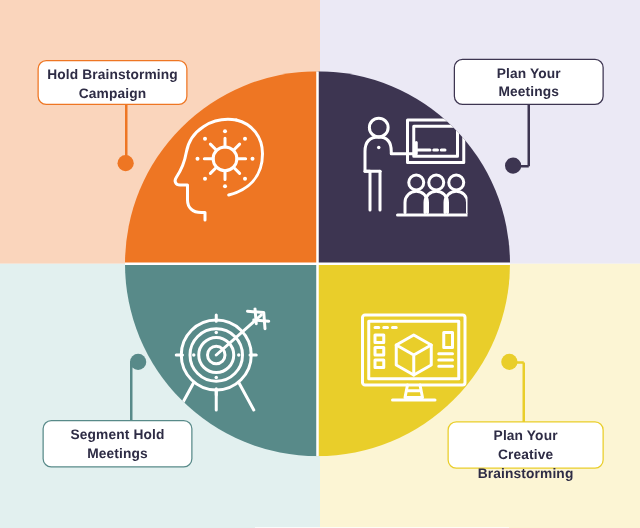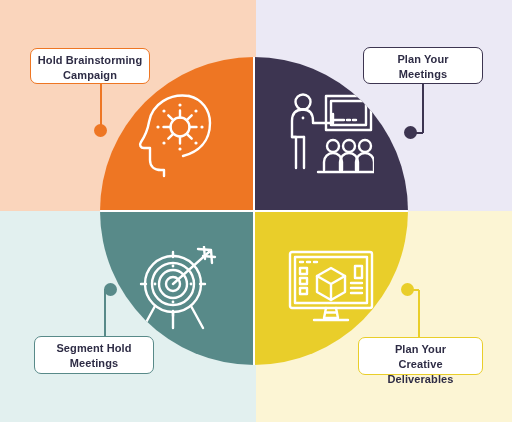--- a/index.html
+++ b/index.html
@@ -231,17 +231,17 @@
   <div class="callout" style="left:34px; top:336px; width:120px; height:38px; border-color:#588A89;">
     <span>
       <span>Segment Hold</span><br>
       <span>Meetings</span>
     </span>
   </div>
 
   <div class="callout" style="left:358px; top:337px; width:125px; height:38px; border-color:#E9CE2A;">
     <span>
       <span>Plan Your</span><br>
-      <span>Creative Deliverables</span>
+      <span>Creative Brainstorming</span>
     </span>
   </div>
 
 </div>
 
 </body></html>

